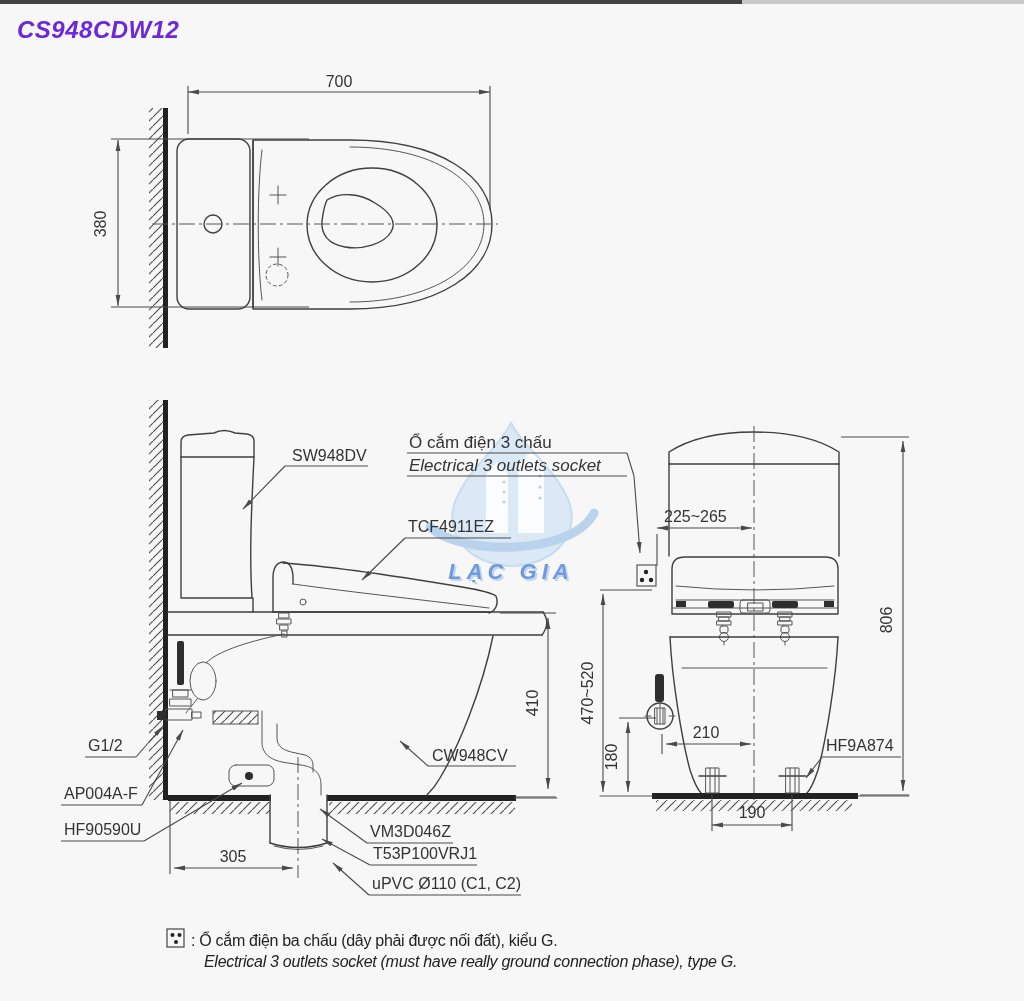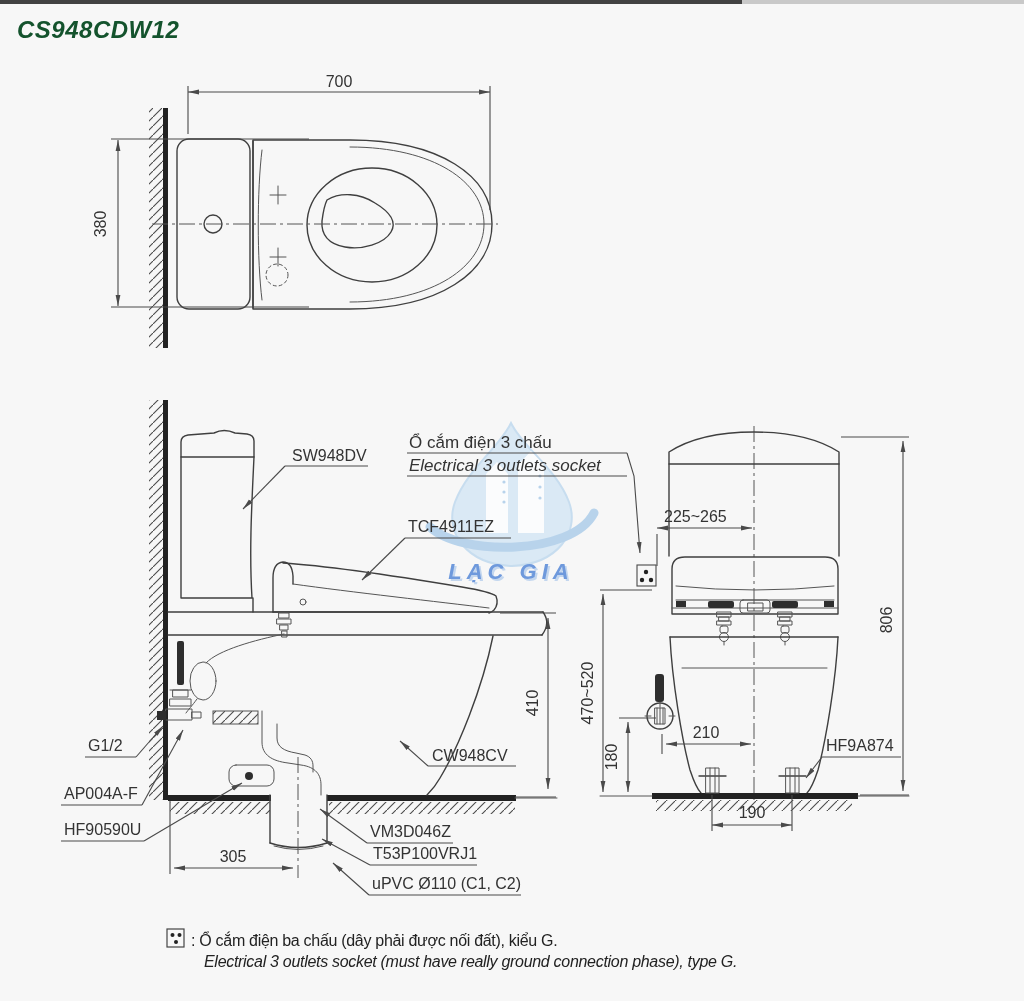--- a/index.html
+++ b/index.html
@@ -1,21 +1,21 @@
 <!DOCTYPE html>
 <html><head>
 <meta charset="utf-8">
 <style>
   html,body{margin:0;padding:0;background:#e9e9e9;}
   .page{position:relative;width:1024px;height:1001px;background:#f7f7f7;overflow:hidden;
         font-family:"Liberation Sans",sans-serif;}
   .topbar{position:absolute;top:0;left:0;width:100%;height:4px;
           background:linear-gradient(to right,#424242 0,#424242 72.5%,#c9c9c9 72.5%,#c9c9c9 100%);}
   .title{position:absolute;top:16px;left:17px;font-size:24px;font-weight:bold;font-style:italic;
-         color:#14532d;letter-spacing:.5px;text-align:center;}
+         color:#6d28d9;letter-spacing:.5px;text-align:center;}
   svg.draw{position:absolute;left:0;top:0;}
   svg text{font-family:"Liberation Sans",sans-serif;fill:#333;}
   .lbl{font-size:16px;}
   .dim{font-size:16px;}
   .viLbl{font-size:17px;}
   .enLbl{font-size:17px;font-style:italic;}
   .note1{font-size:16px;letter-spacing:-.3px;fill:#222;}
   .note2{font-size:16px;font-style:italic;letter-spacing:-.3px;fill:#222;}
   .wm-main{font-size:22px;font-weight:bold;font-style:italic;fill:#4d82d6;letter-spacing:5px;}
   .wm-sh{font-size:22px;font-weight:bold;font-style:italic;fill:#b7cfed;letter-spacing:5px;}

